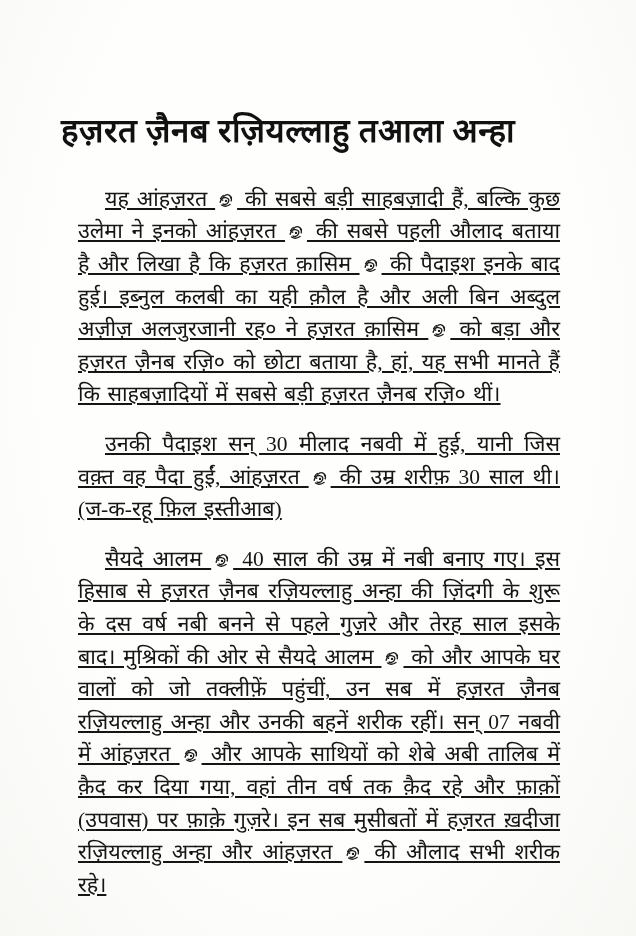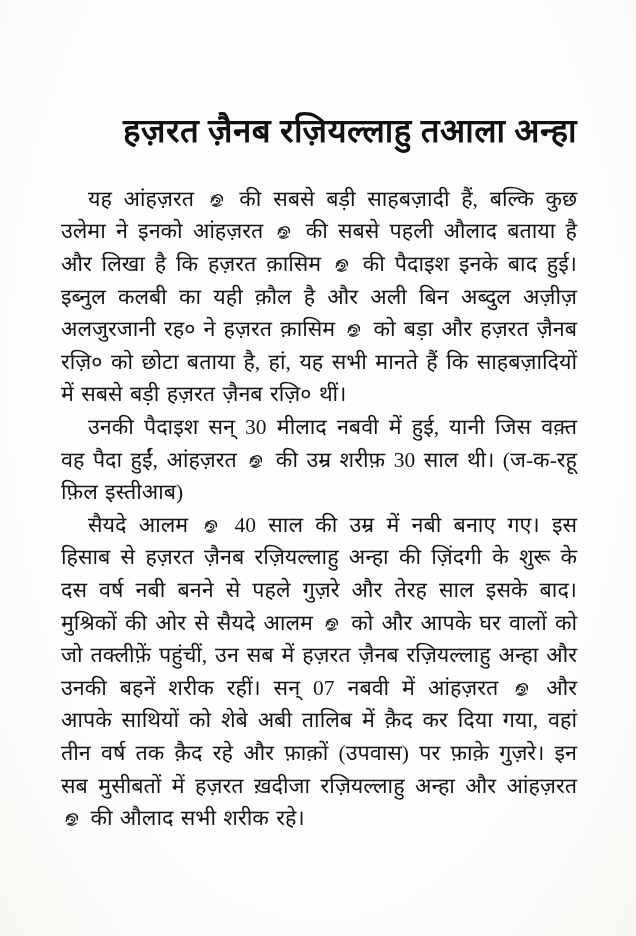--- a/index.html
+++ b/index.html
@@ -17,39 +17,40 @@
     font-family: "Liberation Serif", "DejaVu Serif", serif;
     color: #151515;
     overflow: hidden;
   }
   .content {
     padding: 0 59px 0 61px;
   }
   .title {
     margin: 0;
     padding-top: 108px;
-    text-align: right;
+    text-align: left;
     font-size: 33px;
     line-height: 1.45;
     font-weight: 700;
     letter-spacing: 0.5px;
     color: #111;
   }
   .body-text {
     margin-top: 27px;
     font-size: 21.5px;
     line-height: 32.6px;
     text-align: justify;
     text-justify: inter-word;
     word-spacing: 2px;
   }
   .body-text p {
-    margin: 0;
+    margin: 17px;
     padding: 0;
     text-indent: 27px;
+    text-decoration: underline;
   }
   .saw {
     display: inline-block;
     width: 18px;
     height: 18px;
     margin: 0 2px;
     vertical-align: -3px;
     line-height: 0;
   }
   .saw svg { display: block; width: 100%; height: 100%; }

